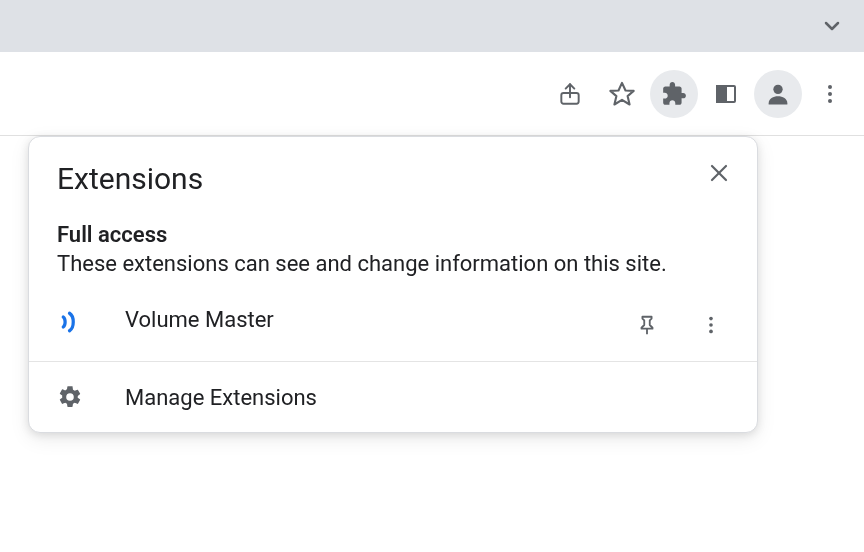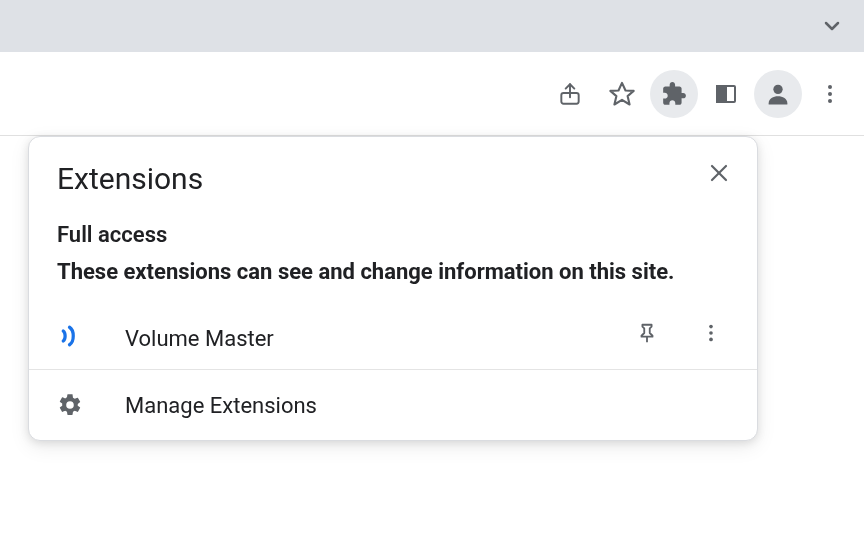--- a/index.html
+++ b/index.html
@@ -90,31 +90,30 @@
     cursor: pointer;
     border-radius: 50%;
   }
   .section {
     padding: 24px 28px 8px 28px;
   }
   .section-heading {
     font-size: 22px;
     font-weight: 600;
     color: #202124;
-    margin-bottom: 8px;
   }
   .section-desc {
     font-size: 22px;
-    font-weight: 700;
+    font-weight: 400;
     color: #202124;
     line-height: 1.55;
   }
   .ext-row {
     display: flex;
-    align-items: flex-end;
+    align-items: flex-start;
     padding: 18px 28px 18px 28px;
     border-bottom: 1px solid #e4e4e4;
     gap: 20px;
     cursor: pointer;
   }
   .ext-icon {
     width: 36px;
     display: flex;
     align-items: center;
     justify-content: flex-start;

